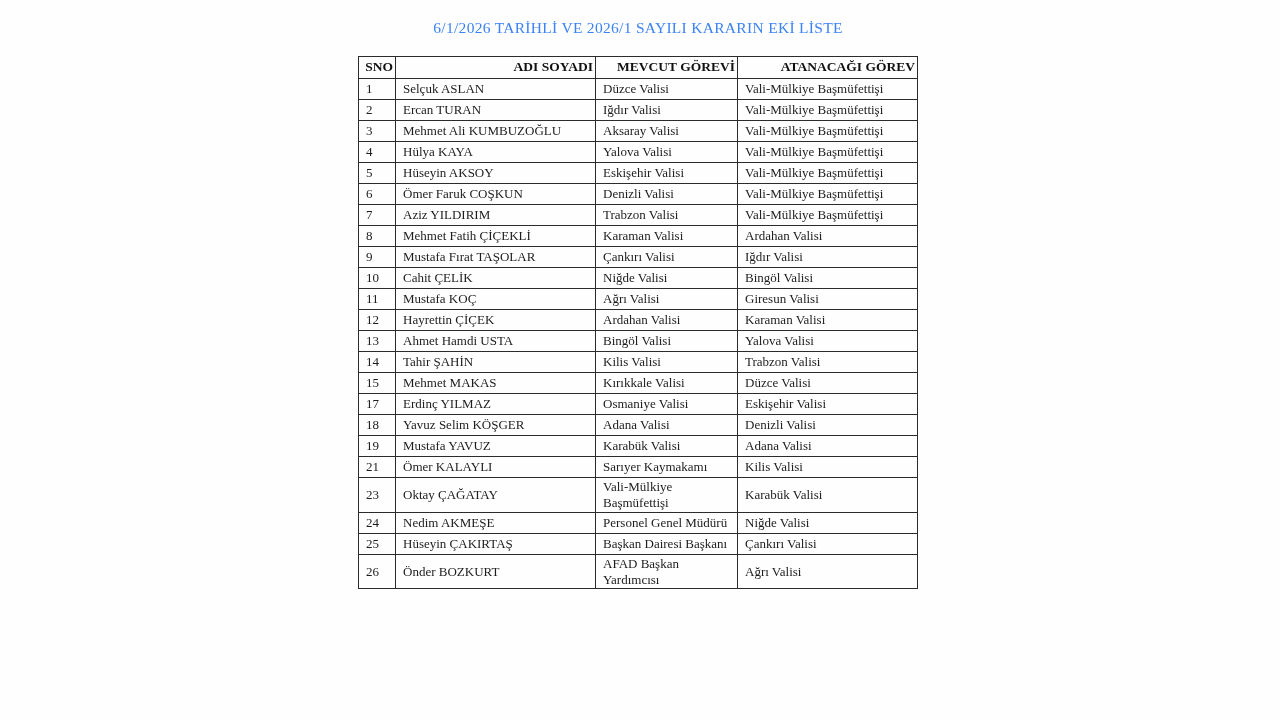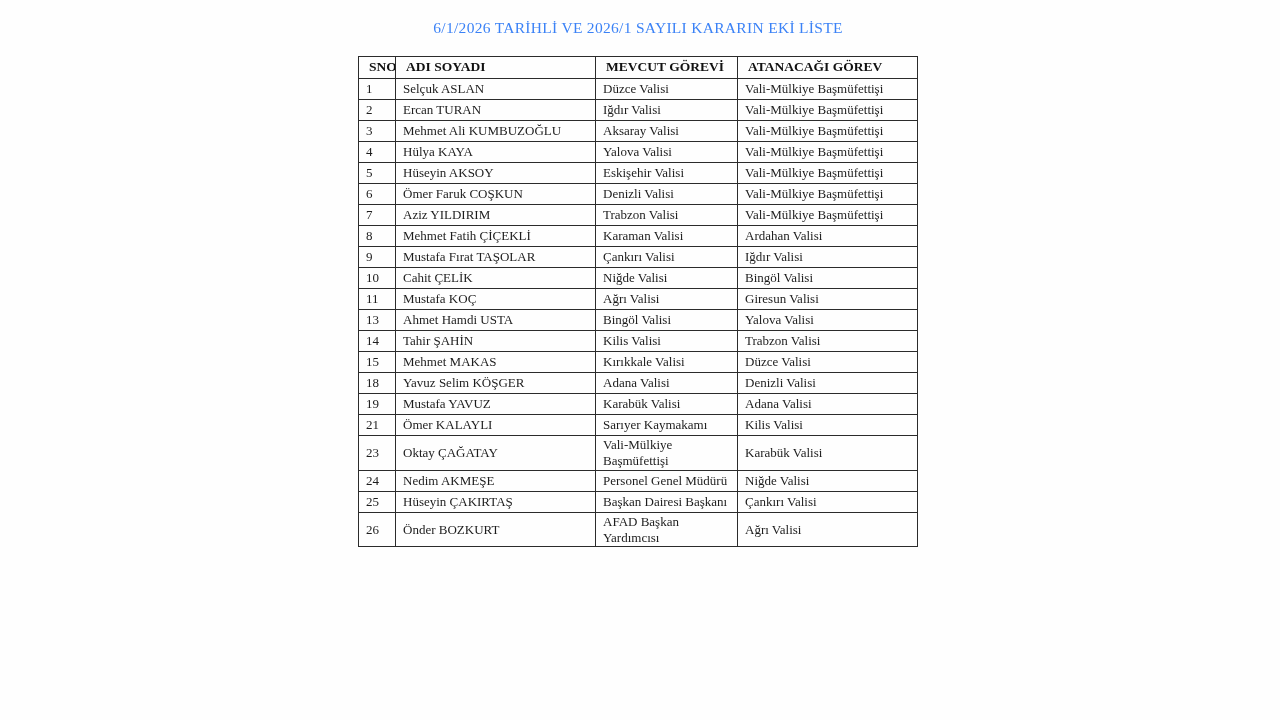--- a/index.html
+++ b/index.html
@@ -42,23 +42,23 @@
   table.appointments td {
     border: 1.6px solid #2b2b2b;
     padding: 1px 7px;
     line-height: 1.22;
     vertical-align: middle;
     overflow: hidden;
   }
   table.appointments th {
     font-size: 13.5px;
     font-weight: bold;
-    text-align: left;
+    text-align: right;
     height: 22px;
-    padding: 1px 10px;
+    padding: 1px 2px;
     color: #111;
   }
   table.appointments td {
     text-align: left;
     height: 21px;
   }
   col.c-sno  { width: 37px; }
   col.c-name { width: 200px; }
   col.c-cur  { width: 142px; }
   col.c-new  { width: 180px; }
@@ -147,38 +147,50 @@
           <td>Niğde Valisi</td>
           <td>Bingöl Valisi</td>
         </tr>
         <tr>
           <td class="sno">11</td>
           <td>Mustafa KOÇ</td>
           <td>Ağrı Valisi</td>
           <td>Giresun Valisi</td>
         </tr>
         <tr>
+          <td class="sno">12</td>
+          <td>Hayrettin ÇİÇEK</td>
+          <td>Ardahan Valisi</td>
+          <td>Karaman Valisi</td>
+        </tr>
+        <tr>
           <td class="sno">13</td>
           <td>Ahmet Hamdi USTA</td>
           <td>Bingöl Valisi</td>
           <td>Yalova Valisi</td>
         </tr>
         <tr>
           <td class="sno">14</td>
           <td>Tahir ŞAHİN</td>
           <td>Kilis Valisi</td>
           <td>Trabzon Valisi</td>
         </tr>
         <tr>
           <td class="sno">15</td>
           <td>Mehmet MAKAS</td>
           <td>Kırıkkale Valisi</td>
           <td>Düzce Valisi</td>
         </tr>
         <tr>
+          <td class="sno">17</td>
+          <td>Erdinç YILMAZ</td>
+          <td>Osmaniye Valisi</td>
+          <td>Eskişehir Valisi</td>
+        </tr>
+        <tr>
           <td class="sno">18</td>
           <td>Yavuz Selim KÖŞGER</td>
           <td>Adana Valisi</td>
           <td>Denizli Valisi</td>
         </tr>
         <tr>
           <td class="sno">19</td>
           <td>Mustafa YAVUZ</td>
           <td>Karabük Valisi</td>
           <td>Adana Valisi</td>

